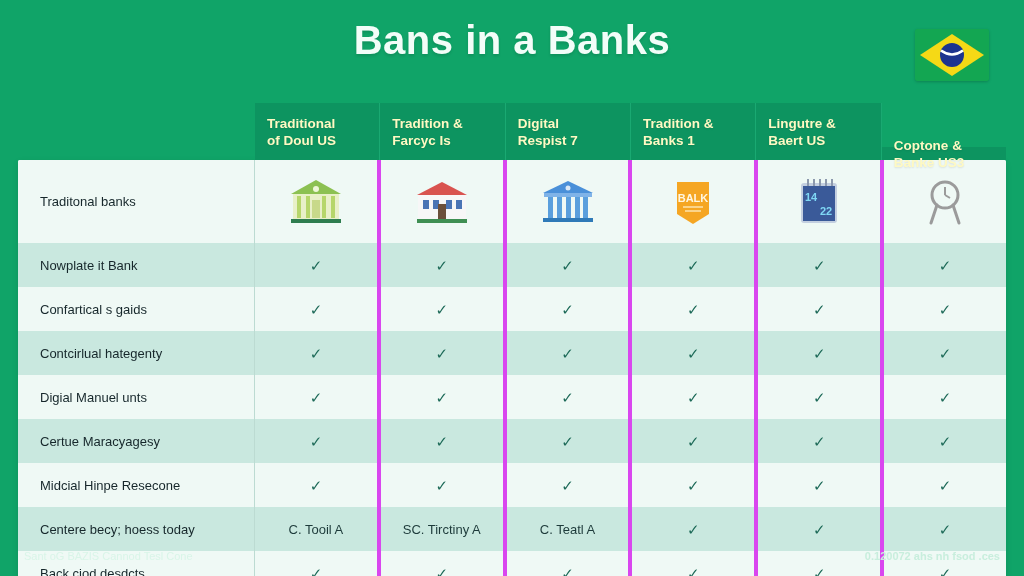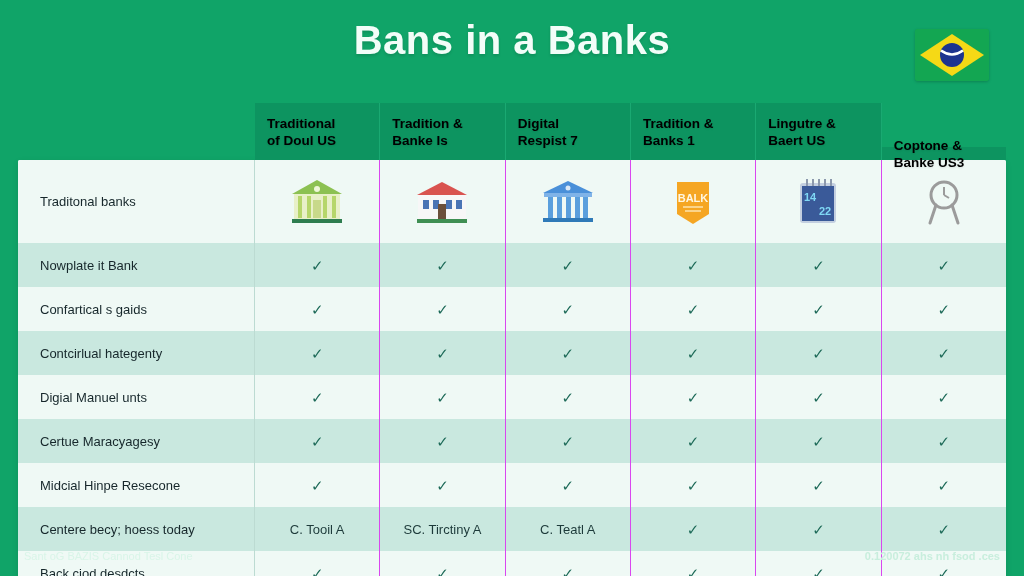--- a/index.html
+++ b/index.html
@@ -50,21 +50,21 @@
     height: 57px;
     background: transparent;
   }
   .rowlabel-head {
     width: 237px; flex: 0 0 237px;
     background: transparent;
   }
   .col-head {
     flex: 1 1 0;
     background: #0d9460;
-    color: #000000;
+    color: #fef9c3;
     font-size: 13.5px;
     font-weight: bold;
     line-height: 17px;
     display: flex;
     flex-direction: column;
     justify-content: center;
     padding: 0 12px;
     border-right: 1px solid #1aa972;
     text-shadow: 0 1px 2px rgba(0,0,0,.10);
   }
@@ -86,21 +86,21 @@
     width: 237px; flex: 0 0 237px;
     display: flex; align-items: center;
     padding-left: 22px;
     font-size: 13px;
     color: #16272b;
     border-right: 1px solid #bcdbd2;
   }
   .cell {
     flex: 1 1 0;
     display: flex; align-items: center; justify-content: center;
-    border-right: 1px solid #d946ef;
+    border-right: 4px solid #d946ef;
     font-size: 13px;
     color: #1d3a3a;
   }
   .cell:last-child { border-right: none; }
   .check {
     color: #1d6a58;
     font-size: 15px;
     line-height: 1;
   }
 
@@ -140,21 +140,21 @@
 
   <div id="table-header-row">
     <div class="rowlabel-head"></div>
 
     <div class="col-head">
       <span>Traditional</span>
       <span>of Doul US</span>
     </div>
     <div class="col-head">
       <span>Tradition &amp;</span>
-      <span>Banke Is</span>
+      <span>Farcyc Is</span>
     </div>
     <div class="col-head">
       <span>Digital</span>
       <span>Respist 7</span>
     </div>
     <div class="col-head">
       <span>Tradition &amp;</span>
       <span>Banks 1</span>
     </div>
     <div class="col-head">

